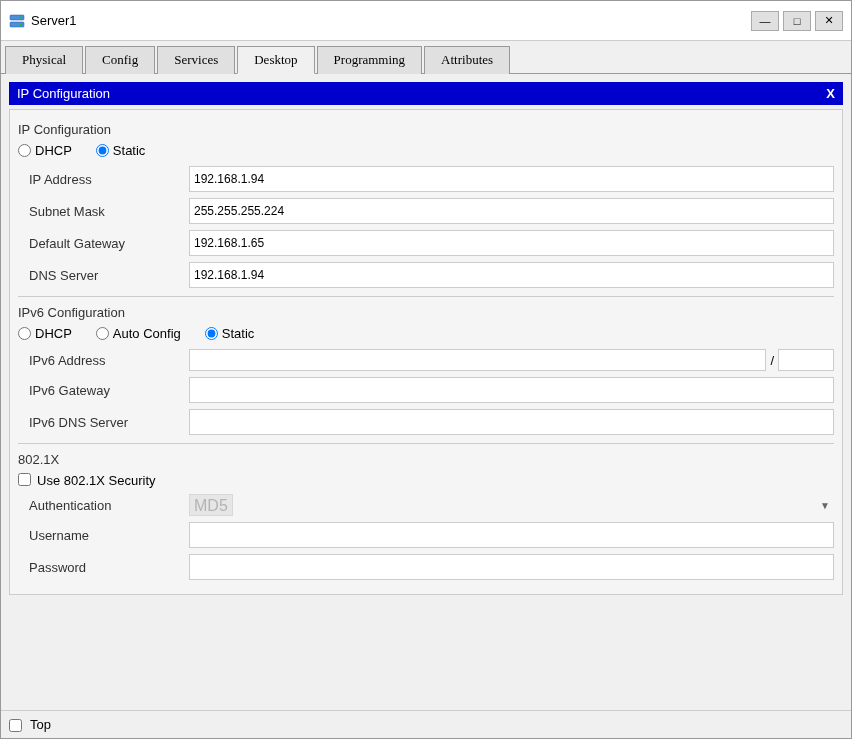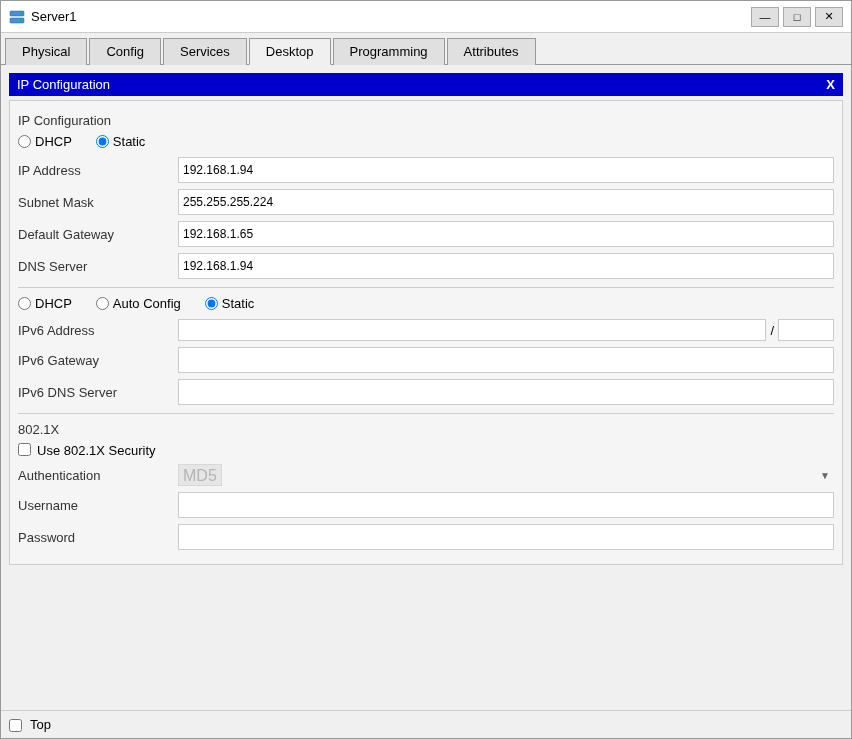--- a/index.html
+++ b/index.html
@@ -14,21 +14,21 @@
     .window {
       width: 852px;
       height: 739px;
       background: #f0f0f0;
       border: 1px solid #999;
       display: flex;
       flex-direction: column;
     }
     .title-bar {
       background: #fff;
-      height: 32px;
+      height: 40px;
       display: flex;
       align-items: center;
       justify-content: space-between;
       padding: 0 8px;
       border-bottom: 1px solid #ccc;
       flex-shrink: 0;
     }
     .title-bar-left {
       display: flex;
       align-items: center;
@@ -67,20 +67,21 @@
     .tab {
       padding: 5px 16px;
       border: 1px solid #999;
       border-bottom: none;
       background: #e0e0e0;
       cursor: pointer;
       margin-right: 2px;
       font-size: 13px;
       position: relative;
       top: 1px;
+      font-family: Liberation Serif, serif;
     }
     .tab.active {
       background: #f0f0f0;
       border-bottom: 1px solid #f0f0f0;
       font-weight: normal;
       z-index: 1;
     }
     .content {
       flex: 1;
       padding: 8px;
@@ -121,20 +122,21 @@
     }
     .radio-item {
       display: flex;
       align-items: center;
       gap: 4px;
     }
     .form-row {
       display: flex;
       align-items: center;
       margin-bottom: 6px;
+      margin-left: 11px;
     }
     .form-label {
       width: 160px;
       font-size: 13px;
       color: #333;
       flex-shrink: 0;
     }
     .form-input {
       flex: 1;
       height: 22px;
@@ -278,20 +280,21 @@
         <span class="form-label">Default Gateway</span>
         <input class="form-input" type="text" value="192.168.1.65" style="">
       </div>
       <div class="form-row">
         <span class="form-label">DNS Server</span>
         <input class="form-input" type="text" value="192.168.1.94" style="">
       </div>
 
       <hr class="divider">
 
+      <div class="section-label">IPv6 Configuration</div>
 
       <div class="radio-row">
         <div class="radio-item">
           <input type="radio" name="ipv6-mode" style="">
           <span>DHCP</span>
         </div>
         <div class="radio-item">
           <input type="radio" name="ipv6-mode" style="">
           <span>Auto Config</span>
         </div>

